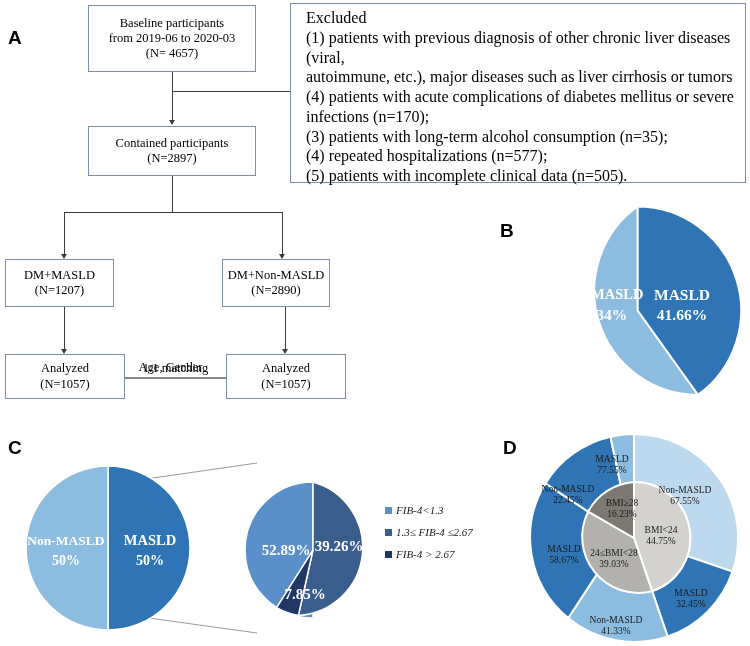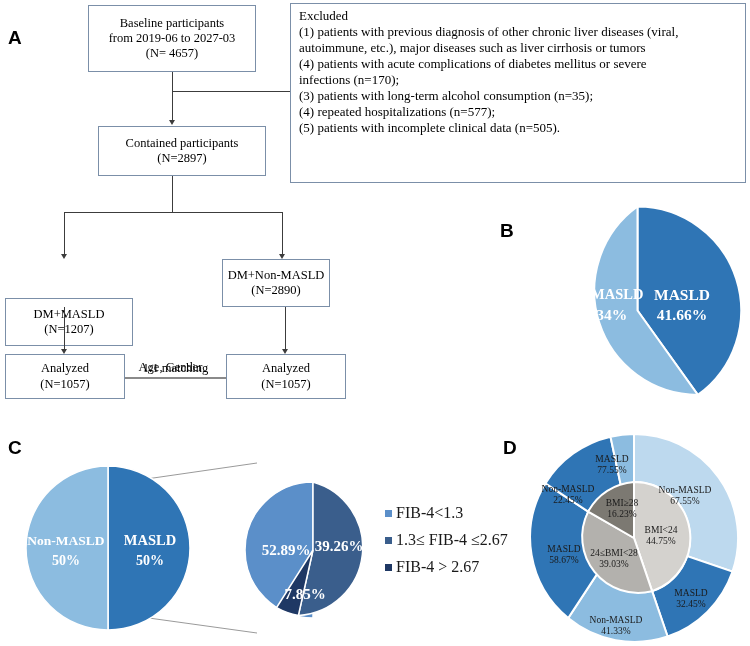--- a/index.html
+++ b/index.html
@@ -41,22 +41,22 @@
     justify-content: center;
     text-align: center;
     font-size: 12.5px;
     line-height: 1.22;
     color: #000;
   }
   .flow-box.excl {
     align-items: flex-start;
     justify-content: flex-start;
     text-align: left;
-    padding: 4px 5px 4px 8px;
-    font-size: 13px;
+    padding: 4px 5px 4px 15px;
+    font-size: 16px;
     line-height: 1.235;
   }
   .excl-line { display: block; width: 100%; }
   .connector {
     position: absolute;
     background: #3c3c3c;
   }
   .conn-v { width: 1px; }
   .conn-h { height: 1px; }
   .arrow-down {
@@ -84,23 +84,24 @@
   }
   .pie-label-dark {
     font-family: "Liberation Serif", "DejaVu Serif", serif;
     fill: #1a1a1a;
     text-anchor: middle;
     dominant-baseline: middle;
   }
   
   .legend {
     position: absolute;
-    font-size: 16px;
+    font-size: 11px;
     line-height: 1;
     color: #1a1a1a;
+    font-style: italic;
   }
   .legend-row {
     display: flex;
     align-items: center;
     margin-bottom: 11px;
     white-space: nowrap;
   }
   .legend-swatch {
     width: 7px; height: 7px;
     margin-right: 4px;
@@ -109,53 +110,53 @@
 </style>
 </head>
 <body>
 
 <div id="figure">
 
   <div class="panel-letter" style="left:8px; top:28px;">A</div>
 
   <div class="flow-box" style="left:88px; top:5px; width:168px; height:67px;">
     <span>Baseline participants</span>
-    <span>from 2019-06 to 2027-03</span>
+    <span>from 2019-06 to 2020-03</span>
     <span>(N= 4657)</span>
   </div>
 
   <div class="flow-box excl" style="left:290px; top:3px; width:456px; height:180px;">
     <span class="excl-line">Excluded</span>
     <span class="excl-line">(1) patients with previous diagnosis of other chronic liver diseases (viral,</span>
     <span class="excl-line">autoimmune, etc.), major diseases such as liver cirrhosis or tumors</span>
     <span class="excl-line">(4) patients with acute complications of diabetes mellitus or severe</span>
     <span class="excl-line">infections (n=170);</span>
     <span class="excl-line">(3) patients with long-term alcohol consumption (n=35);</span>
     <span class="excl-line">(4) repeated hospitalizations (n=577);</span>
     <span class="excl-line">(5) patients with incomplete clinical data (n=505).</span>
   </div>
 
   <div class="connector conn-v" style="left:172px; top:72px; width:1px; height:51px;"></div>
   <div class="arrow-down" style="left:169px; top:120px;"></div>
 
   <div class="connector conn-h" style="left:172px; top:91px; width:118px; height:1px;"></div>
 
-  <div class="flow-box" style="left:98px; top:126px; width:168px; height:50px;">
+  <div class="flow-box" style="left:88px; top:126px; width:168px; height:50px;">
     <span>Contained participants</span>
     <span>(N=2897)</span>
   </div>
 
   <div class="connector conn-v" style="left:172px; top:176px; width:1px; height:36px;"></div>
   <div class="connector conn-h" style="left:64px; top:212px; width:218px; height:1px;"></div>
   <div class="connector conn-v" style="left:64px; top:212px; width:1px; height:45px;"></div>
   <div class="connector conn-v" style="left:282px; top:212px; width:1px; height:45px;"></div>
   <div class="arrow-down" style="left:61px; top:254px;"></div>
   <div class="arrow-down" style="left:279px; top:254px;"></div>
 
-  <div class="flow-box" style="left:5px; top:259px; width:128px; height:48px;margin-top:39px;">
+  <div class="flow-box" style="left:5px; top:259px; width:109px; height:48px;">
     <span>DM+MASLD</span>
     <span>(N=1207)</span>
   </div>
 
   <div class="flow-box" style="left:222px; top:259px; width:108px; height:48px;">
     <span>DM+Non-MASLD</span>
     <span>(N=2890)</span>
   </div>
 
   <div class="connector conn-v" style="left:64px; top:307px; width:1px; height:45px;"></div>

